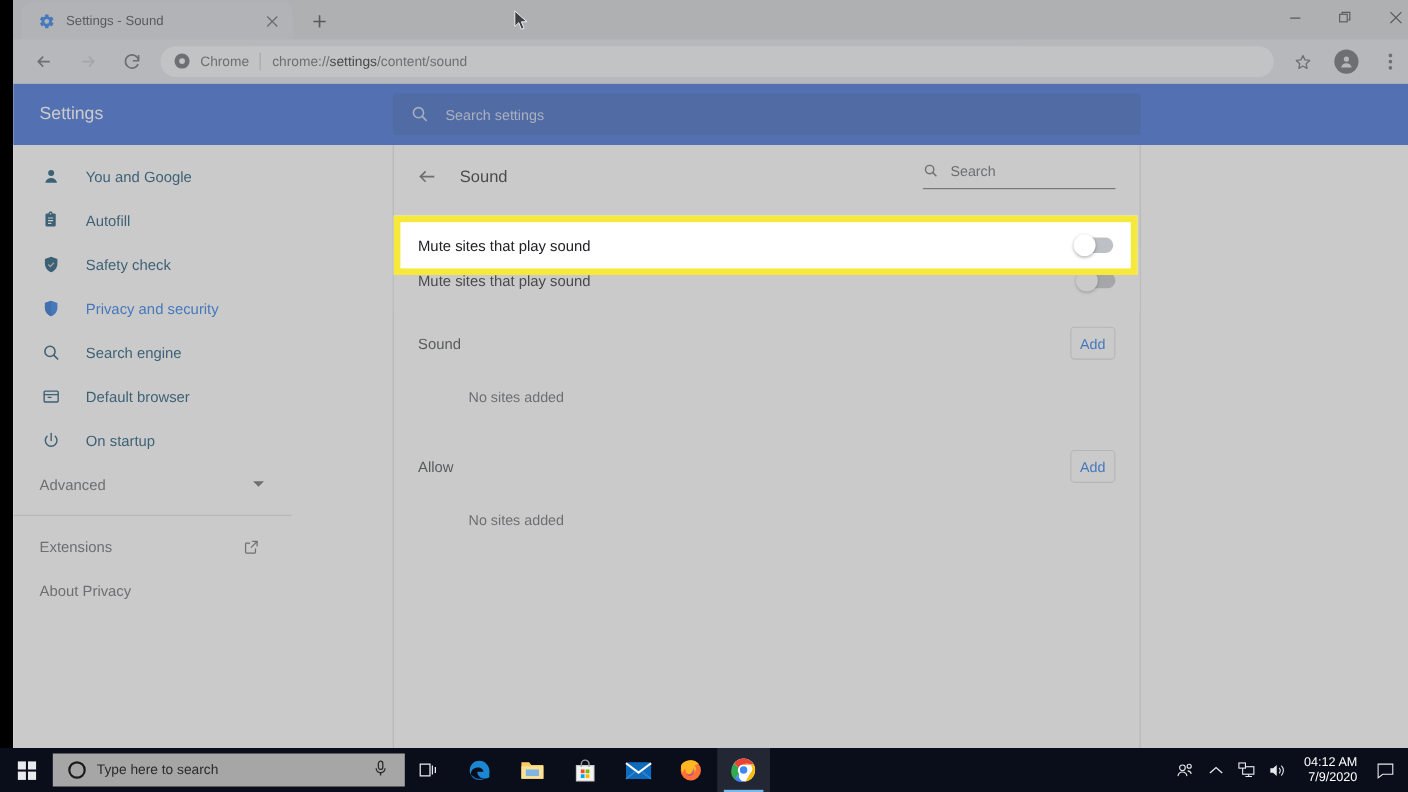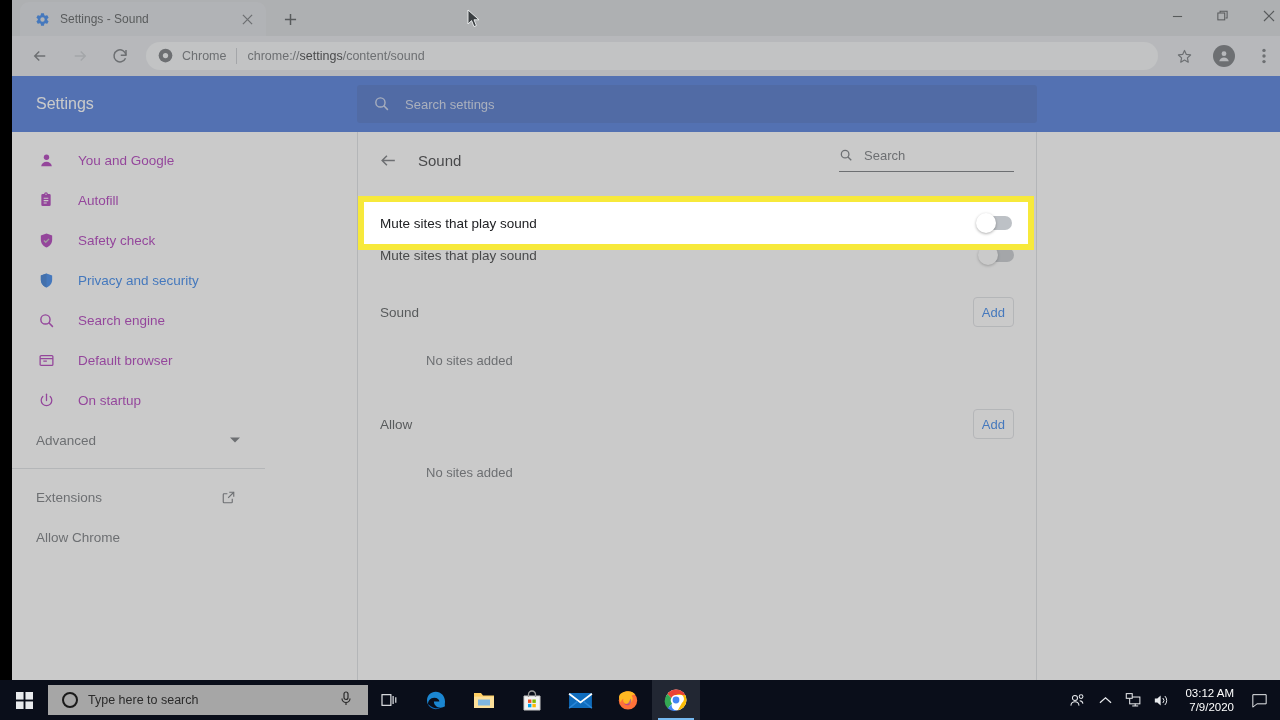--- a/index.html
+++ b/index.html
@@ -111,21 +111,21 @@
   .body-area { position: absolute; left: 0; top: 56px; width: 1280px; height: 548px; background: #ffffff; }
 
   
   .sidenav {
     position: absolute; left: 0; top: 0; width: 345px; height: 548px;
     background: #ffffff;
   }
   .nav-item {
     height: 40px; display: flex; align-items: center;
     padding-left: 24px;
-    color: #a21caf; font-size: 13.5px;
+    color: #0c4a6e; font-size: 13.5px;
   }
   .nav-item .nav-ico {
     width: 20px; height: 20px; flex: 0 0 20px;
     display: flex; align-items: center; justify-content: center;
     margin-right: 22px;
   }
   .nav-item.selected { color: #1a73e8; }
   .nav-item.selected .nav-ico { color: #1a73e8; }
   .nav-spacer { height: 8px; }
   .nav-adv {
@@ -462,21 +462,21 @@
           <span class="ext">
             <svg width="15" height="15" viewBox="0 0 20 20" fill="none" stroke="#5f6368" stroke-width="1.5">
               <path d="M11 3h6v6"></path>
                 <path d="M17 3l-7.5 7.5"></path>
                 <path d="M15 11.5V16a1 1 0 0 1-1 1H4a1 1 0 0 1-1-1V6a1 1 0 0 1 1-1h4.5"></path>
             </svg>
           </span>
         </div>
 
         <div class="nav-link">
-          <span class="lbl">Allow Chrome</span>
+          <span class="lbl">About Privacy</span>
         </div>
       </nav>
 
       <div class="maincol">
         <div class="sound-head">
           <span class="back-btn">
             <svg width="19" height="19" viewBox="0 0 24 24" fill="none" stroke="#5f6368" stroke-width="1.9">
                 <path d="M20 12H4M10 6l-6 6 6 6"></path>
               </svg>
           </span>
@@ -644,21 +644,21 @@
       </svg>
     </span>
     <span class="tray-ico">
       <svg width="17" height="15" viewBox="0 0 20 18" fill="none" stroke="#e8eaed" stroke-width="1.2">
         <path d="M2 6.5h3L9 3v12L5 11.5H2z" fill="#e8eaed" stroke="none"></path>
         <path d="M11.6 6a4.2 4.2 0 0 1 0 6"></path>
           <path d="M14 3.6a7.6 7.6 0 0 1 0 10.8"></path>
       </svg>
     </span>
     <span class="tray-clock">
-      <span class="t">03:12 AM</span>
+      <span class="t">04:12 AM</span>
       <span class="d">7/9/2020</span>
     </span>
     <span class="tray-notif">
       <svg width="17" height="15" viewBox="0 0 20 18" fill="none" stroke="#e8eaed" stroke-width="1.2">
         <path d="M2 2h16v11H7l-5 4z"></path>
       </svg>
     </span>
   </div>
 </div>
 

